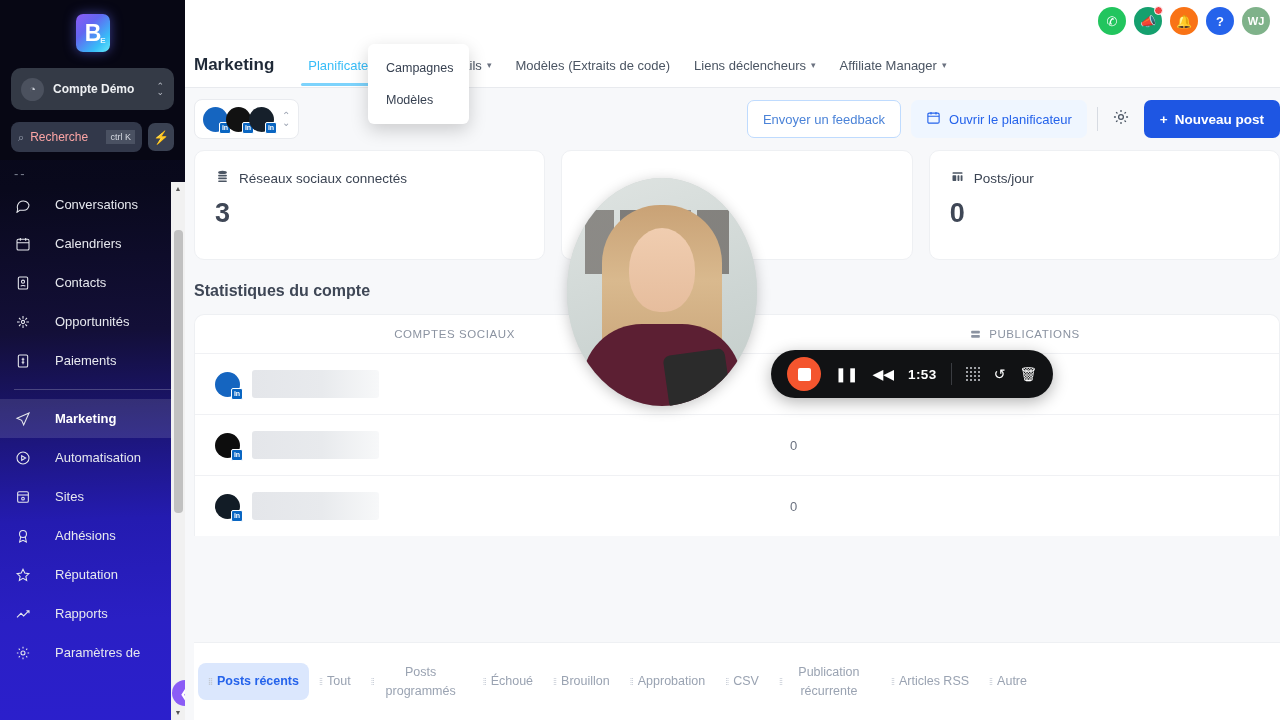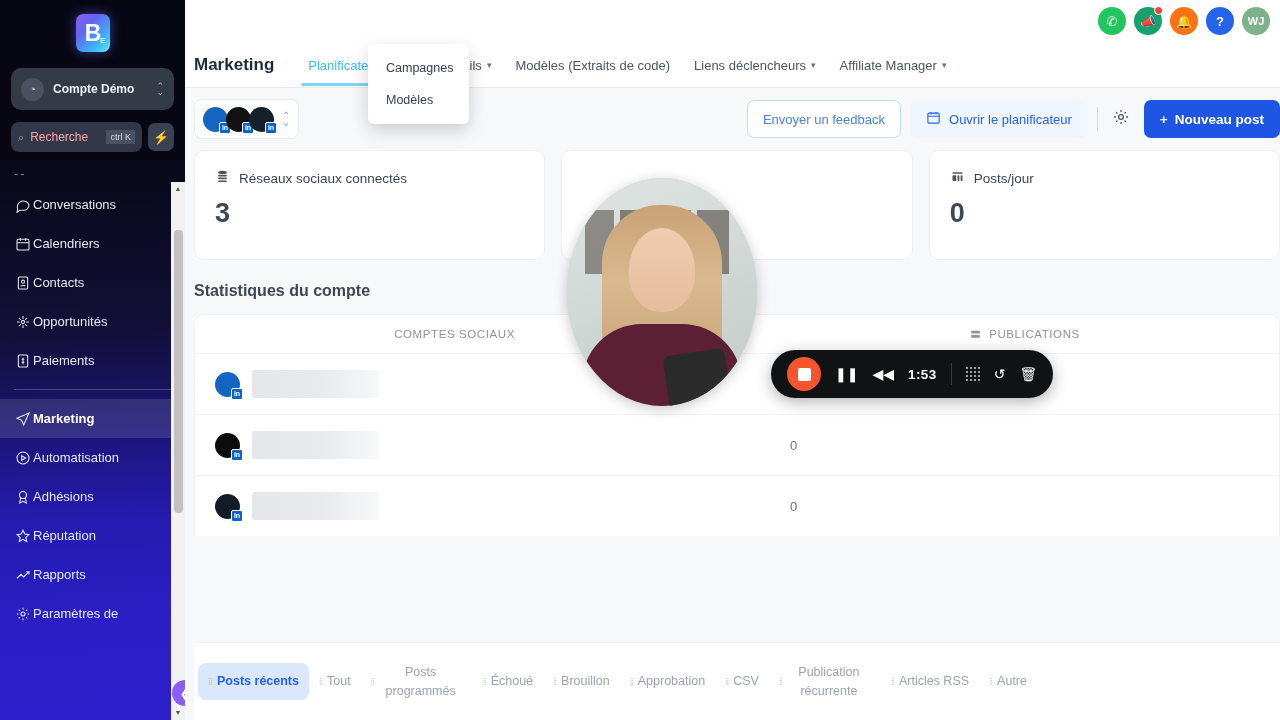--- a/index.html
+++ b/index.html
@@ -51,21 +51,21 @@
     padding: 2px 4px; font-family: "Liberation Sans", sans-serif;
   }
   .bolt-btn {
     width: 26px; height: 28px; border-radius: 7px; background: #3a4152;
     display: flex; align-items: center; justify-content: center; color: #34d399; font-size: 13px;
   }
 
   #nav-scroll { position: relative; z-index: 2; padding-top: 6px; }
   .dots { color: #7b8190; font-size: 13px; padding: 0 0 4px 14px; letter-spacing: 2px; }
   .nav-item {
-    display: flex; align-items: center; gap: 2px; height: 39px;
+    display: flex; align-items: center; gap: 24px; height: 39px;
     padding: 0 14px; color: #e6e8ee; font-size: 13px; white-space: nowrap;
   }
   .nav-item.active { background: rgba(255,255,255,.12); color: #fff; font-weight: bold; }
   .nav-ico { width: 17px; height: 17px; display: flex; align-items: center; justify-content: center; }
   .nav-ico svg { width: 16px; height: 16px; stroke: #e6e8ee; fill: none; stroke-width: 1.6; }
   .nav-sep { height: 1px; background: rgba(255,255,255,.22); margin: 9px 14px; }
 
   #side-scrollbar {
     position: absolute; right: 0; top: 182px; width: 14px; height: 538px;
     background: #f1f1f1; z-index: 5;
@@ -355,20 +355,30 @@
           <svg viewBox="0 0 24 24">
             <circle cx="12" cy="12" r="9"></circle>
             <path d="M10 8.5l6 3.5-6 3.5z"></path>
           </svg>
         </span>
       <span>Automatisation</span>
     </div>
     <div class="nav-item">
       <span class="nav-ico">
           <svg viewBox="0 0 24 24">
+            <rect x="4" y="4" width="16" height="16" rx="2"></rect>
+            <path d="M4 9h16"></path>
+            <circle cx="12" cy="14.5" r="2"></circle>
+          </svg>
+        </span>
+      <span>Sites</span>
+    </div>
+    <div class="nav-item">
+      <span class="nav-ico">
+          <svg viewBox="0 0 24 24">
             <circle cx="12" cy="9" r="5.2"></circle>
             <path d="M8.5 13.5L7 21l5-2.5L17 21l-1.5-7.5"></path>
           </svg>
         </span>
       <span>Adhésions</span>
     </div>
     <div class="nav-item">
       <span class="nav-ico">
           <svg viewBox="0 0 24 24">
             <path d="M12 3.5l2.7 5.6 6.1.8-4.5 4.2 1.2 6-5.5-3-5.5 3 1.2-6L3.2 9.9l6.1-.8z"></path>

